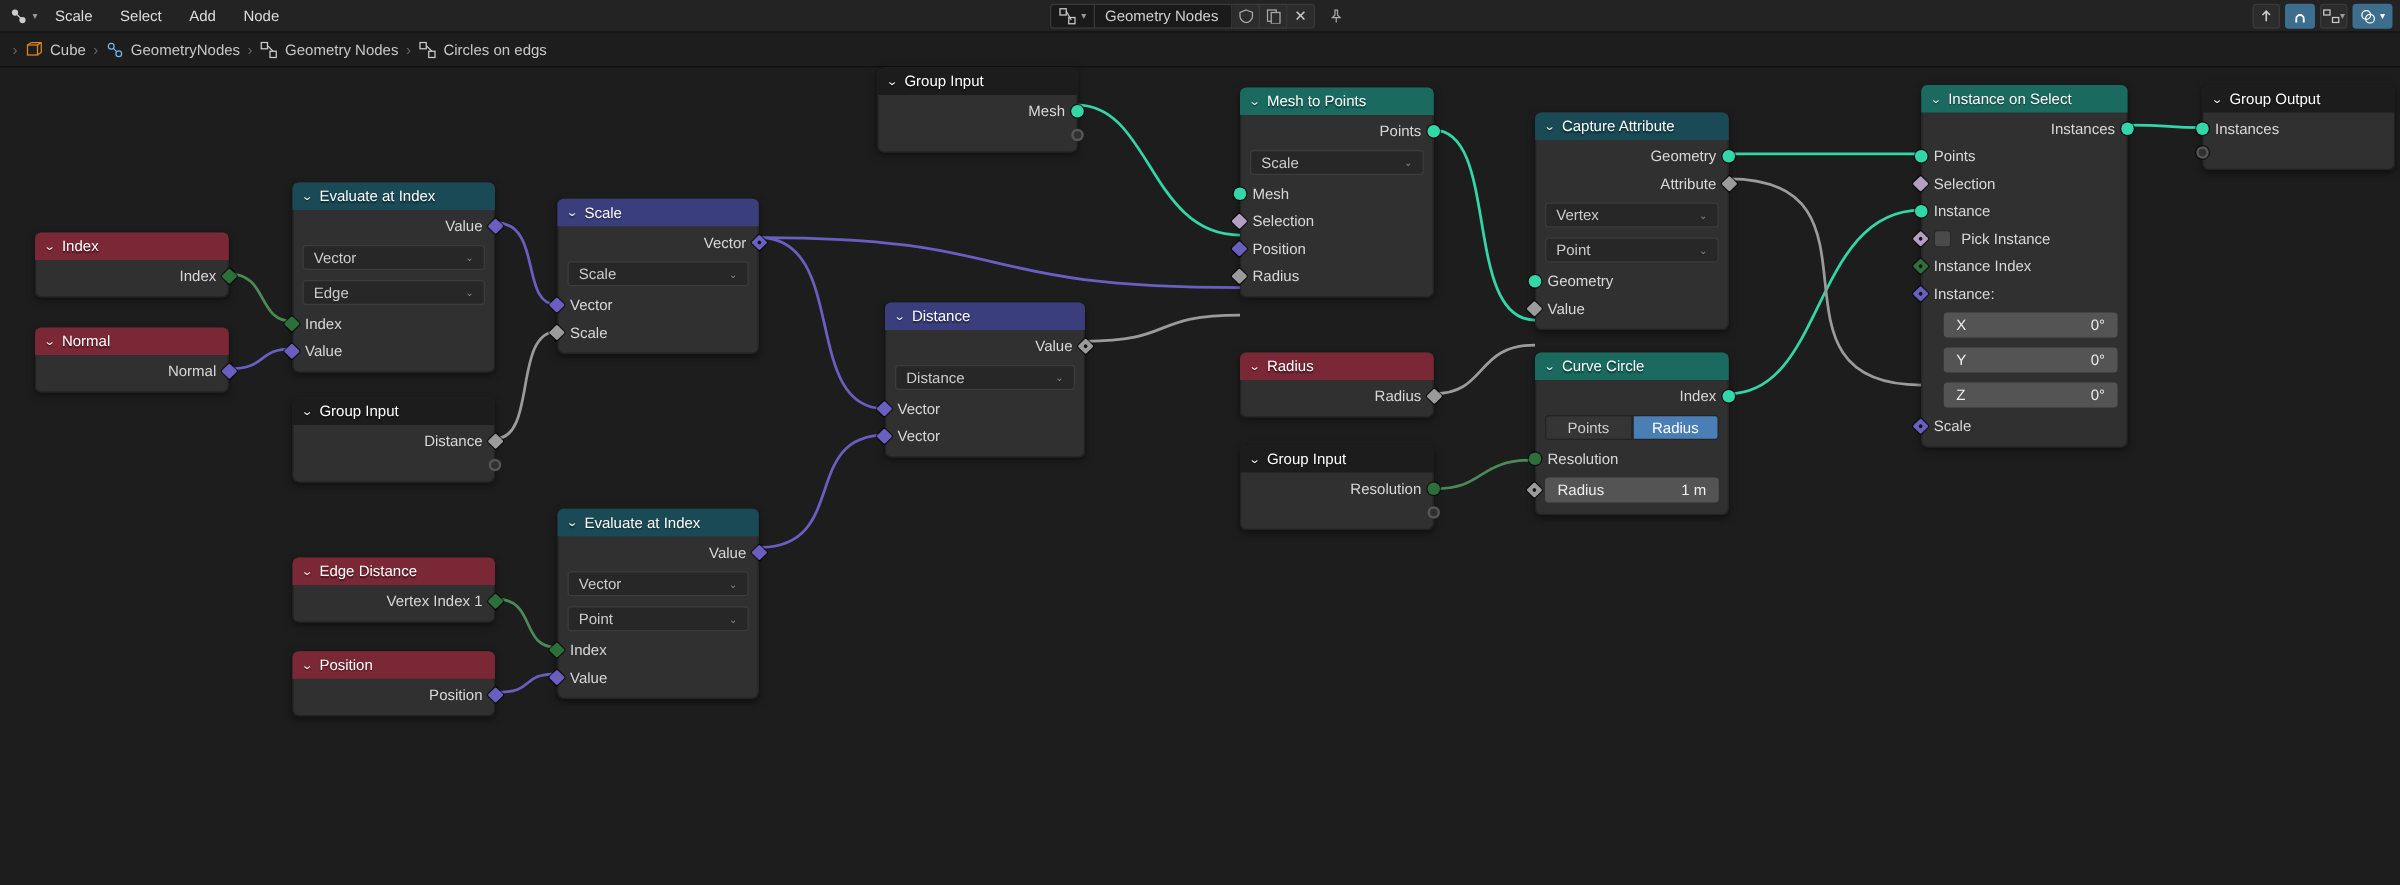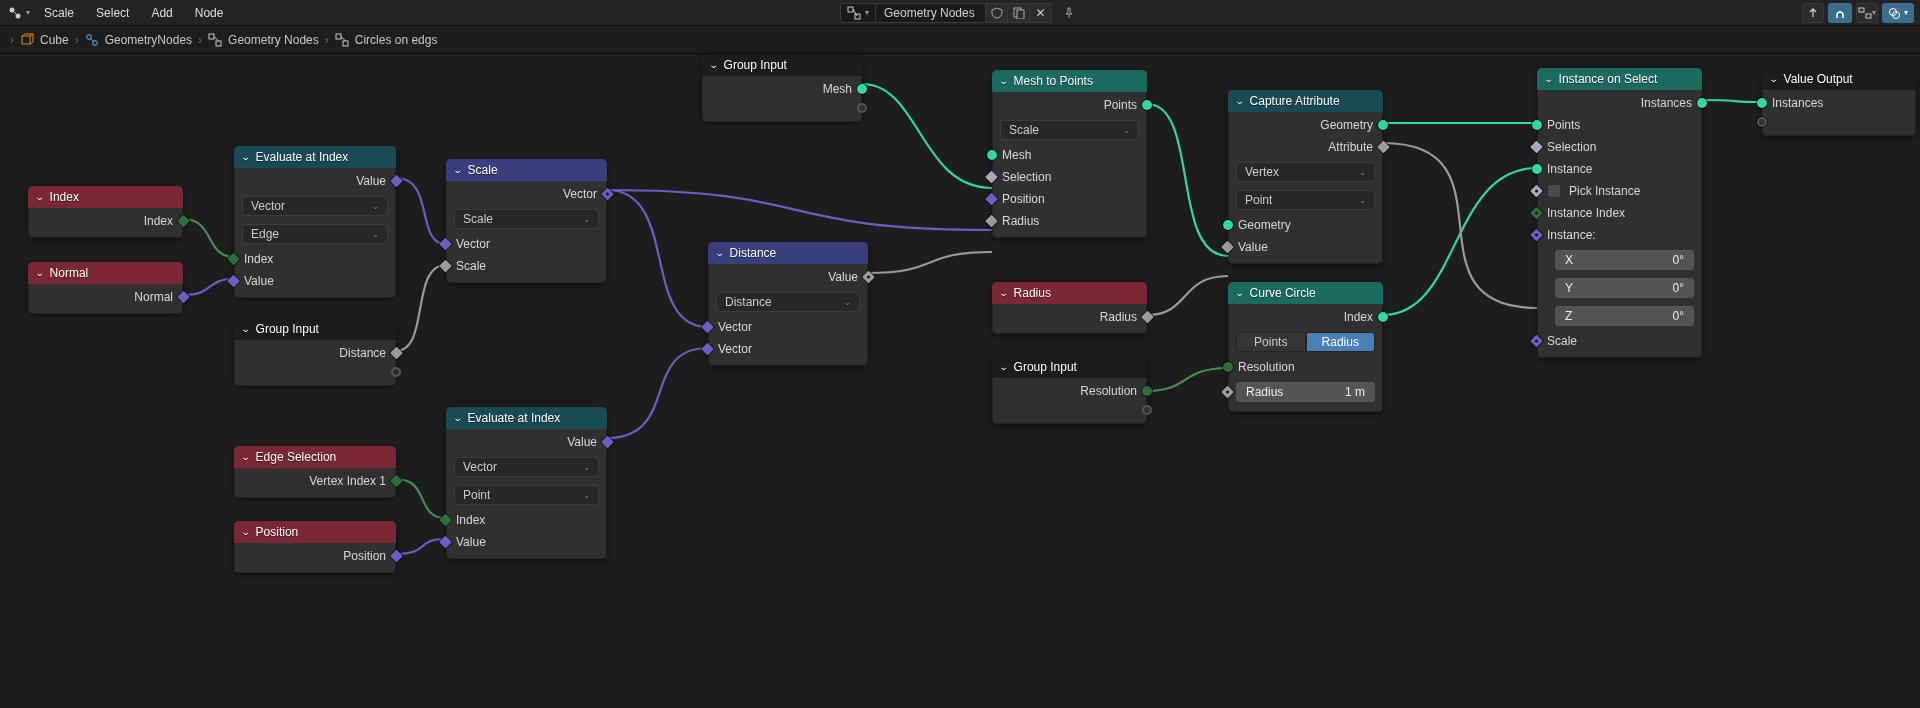--- a/index.html
+++ b/index.html
@@ -402,21 +402,21 @@
         </div>
     <div class="row right" style="height:16px">
           <span class="addbtn"></span>
         </div>
   </div>
 </div>
 
 <div class="node" style="left:234px;top:392px;width:162px">
   <div class="hdr clr-red">
         <span class="disclose">⌄</span>
-        <span>Edge Selection</span>
+        <span>Edge Distance</span>
       </div>
   <div class="body">
     <div class="row right">
           <span>Vertex Index 1</span>
           <span class="sock r int diamond"></span>
         </div>
   </div>
 </div>
 
 <div class="node" style="left:234px;top:467px;width:162px">
@@ -706,21 +706,21 @@
     <div class="row">
           <span class="sock l vec diamond dot"></span>
           <span>Scale</span>
         </div>
   </div>
 </div>
 
 <div class="node" style="left:1762px;top:14px;width:154px">
   <div class="hdr clr-input">
         <span class="disclose">⌄</span>
-        <span>Value Output</span>
+        <span>Group Output</span>
       </div>
   <div class="body">
     <div class="row">
           <span class="sock l geom"></span>
           <span>Instances</span>
         </div>
     <div class="row" style="height:16px">
           <span class="sock l hollow"></span>
         </div>
   </div>

